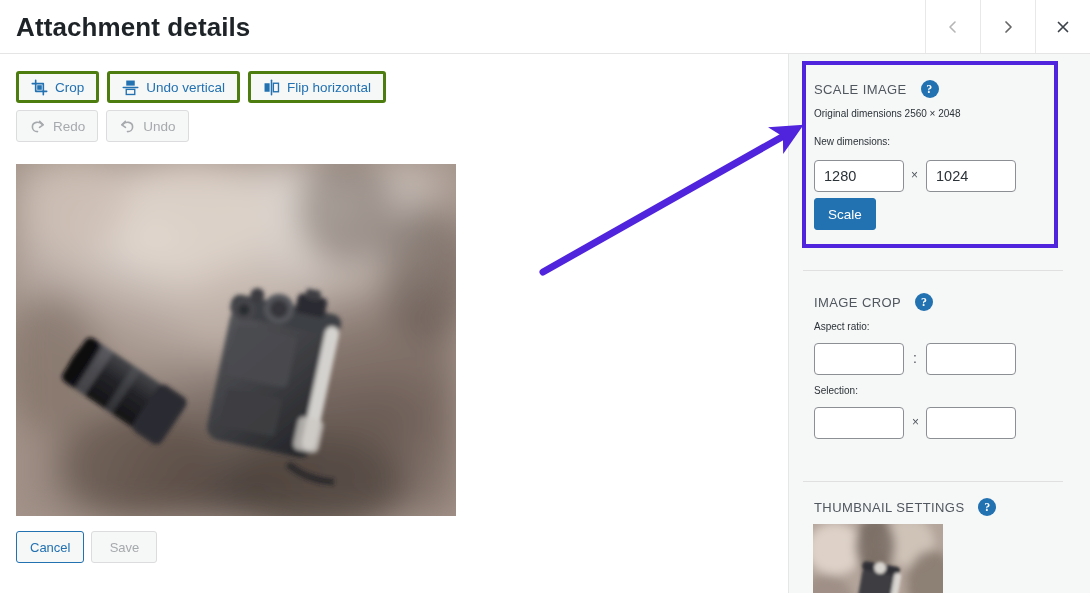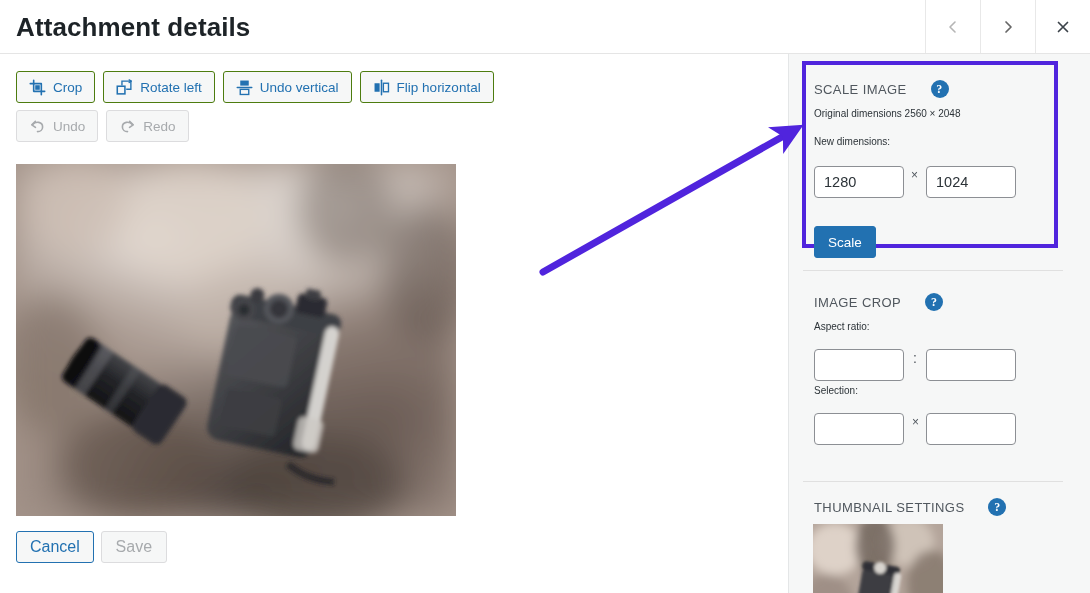--- a/index.html
+++ b/index.html
@@ -58,21 +58,21 @@
     height: 32px;
     display: inline-flex; align-items: center; gap: 7px;
     padding: 0 12px;
     border-radius: 3px;
     font-size: 13.5px;
     background: #f6f7f7;
     cursor: pointer;
     white-space: nowrap;
   }
   .tbtn.enabled {
-    border: 1px solid #4d7c0f;
+    border: 3px solid #4d7c0f;
     color: #2271b1;
     background: #f6f7f7;
   }
   .tbtn.disabled {
     border: 1px solid #dcdcde;
     color: #a7aaad;
     background: #f6f7f7;
     cursor: default;
   }
   .tbtn svg { display: block; flex: 0 0 auto; }
@@ -87,21 +87,21 @@
   .preview .photo { position: absolute; inset: 0; }
 
   .footer-row {
     position: absolute; left: 16px; top: 477px;
     display: flex; gap: 7px;
   }
   .fbtn {
     height: 32px; min-width: 66px;
     display: inline-flex; align-items: center; justify-content: center;
     padding: 0 13px; border-radius: 3px;
-    font-size: 16px; cursor: pointer;
+    font-size: 13px; cursor: pointer;
   }
   .fbtn.enabled { border: 1px solid #2271b1; color: #2271b1; background: #f6f7f7; }
   .fbtn.disabled { border: 1px solid #dcdcde; color: #a7aaad; background: #f6f7f7; cursor: default; }
 
   
   .sidebar {
     position: absolute; left: 788px; top: 54px;
     width: 302px; height: 539px;
     background: #f6f7f7;
     border-left: 1px solid #e4e6e7;
@@ -113,40 +113,39 @@
     position: absolute;
     left: 13px; top: 7px;
     width: 256px; height: 187px;
     border: 4px solid #5024dd;
     background: #f6f7f7;
   }
 
   .sec-title {
     font-size: 13px; letter-spacing: .4px;
     color: #50575e; text-transform: uppercase;
-    display: flex; align-items: center; gap: 24px;
+    display: flex; align-items: center; gap: 14px;
   }
   .help {
     width: 18px; height: 18px; border-radius: 50%;
     background: #2271b1; color: #fff;
     font-size: 12px; font-weight: bold;
     display: inline-flex; align-items: center; justify-content: center;
     cursor: pointer; line-height: 1;
     font-family: "Liberation Serif", serif;
   }
   .lbl { font-size: 10px; color: #2c3338; }
 
   .fin {
     height: 32px; border: 1px solid #8c8f94;
     border-radius: 4px; background: #fff;
     font-size: 14.5px; color: #2c3338;
     padding: 0 9px;
     font-family: "Liberation Sans", sans-serif;
     outline: none;
-    margin-top: 6px;
   }
   .times { font-size: 12px; color: #50575e; }
   .colon { font-size: 14px; color: #50575e; }
 
   .scale-btn {
     height: 32px; padding: 0 13px;
     background: #2271b1; border: 1px solid #2271b1;
     color: #fff; font-size: 13.5px;
     border-radius: 3px; cursor: pointer;
     font-family: "Liberation Sans", sans-serif;
@@ -203,28 +202,20 @@
 
       <div class="tbtn enabled">
         <svg width="17" height="17" viewBox="0 0 20 20">
           <path d="M5.5 1.5 L5.5 14.5 L18.5 14.5" fill="none" stroke="#2271b1" stroke-width="1.9" stroke-linecap="round" stroke-linejoin="round"></path>
           <path d="M1.5 5.5 L14.5 5.5 L14.5 18.5" fill="none" stroke="#2271b1" stroke-width="1.9" stroke-linecap="round" stroke-linejoin="round"></path>
           <rect x="7.3" y="7.3" width="5.4" height="5.4" fill="#2271b1"></rect>
         </svg>
         <span>Crop</span>
       </div>
 
-      <div class="tbtn enabled">
-        <svg width="17" height="17" viewBox="0 0 20 20">
-          <rect x="1.5" y="8.5" width="9" height="9" fill="none" stroke="#2271b1" stroke-width="1.8"></rect>
-          <path d="M7 7.5 L7 2.5 L17.5 2.5 L17.5 12 L12 12" fill="none" stroke="#2271b1" stroke-width="1.6"></path>
-          <path d="M15.5 1 L18 2.5 L15.5 4.2" fill="none" stroke="#2271b1" stroke-width="1.5" stroke-linecap="round" stroke-linejoin="round"></path>
-        </svg>
-        <span>Rotate left</span>
-      </div>
 
 
       <div class="tbtn enabled">
         <svg width="17" height="17" viewBox="0 0 20 20">
           <rect x="5" y="1.8" width="10" height="6" fill="#2271b1"></rect>
           <rect x="5" y="12.2" width="10" height="6" fill="none" stroke="#2271b1" stroke-width="1.6"></rect>
           <path d="M1.5 10 L18.5 10" stroke="#2271b1" stroke-width="1.8" stroke-linecap="round"></path>
         </svg>
         <span>Undo vertical</span>
       </div>
@@ -235,31 +226,31 @@
           <rect x="12.2" y="5" width="6" height="10" fill="none" stroke="#2271b1" stroke-width="1.6"></rect>
           <path d="M10 1.5 L10 18.5" stroke="#2271b1" stroke-width="1.8" stroke-linecap="round"></path>
         </svg>
         <span>Flip horizontal</span>
       </div>
     </div>
 
     <div class="toolbar-row row2">
       <div class="tbtn disabled">
         <svg width="17" height="17" viewBox="0 0 20 20">
+          <path d="M16 8 C12 3, 4 4.5, 4 10.5 C4 14, 7 16, 10 16" fill="none" stroke="#a7aaad" stroke-width="1.9" stroke-linecap="round"></path>
+          <path d="M12.5 4 L16.7 8 L12.4 11" fill="none" stroke="#a7aaad" stroke-width="1.9" stroke-linecap="round" stroke-linejoin="round"></path>
+        </svg>
+        <span>Redo</span>
+      </div>
+      <div class="tbtn disabled">
+        <svg width="17" height="17" viewBox="0 0 20 20">
           <path d="M4 8 C8 3, 16 4.5, 16 10.5 C16 14, 13 16, 10 16" fill="none" stroke="#a7aaad" stroke-width="1.9" stroke-linecap="round"></path>
           <path d="M7.5 4 L3.3 8 L7.6 11" fill="none" stroke="#a7aaad" stroke-width="1.9" stroke-linecap="round" stroke-linejoin="round"></path>
         </svg>
         <span>Undo</span>
-      </div>
-      <div class="tbtn disabled">
-        <svg width="17" height="17" viewBox="0 0 20 20">
-          <path d="M16 8 C12 3, 4 4.5, 4 10.5 C4 14, 7 16, 10 16" fill="none" stroke="#a7aaad" stroke-width="1.9" stroke-linecap="round"></path>
-          <path d="M12.5 4 L16.7 8 L12.4 11" fill="none" stroke="#a7aaad" stroke-width="1.9" stroke-linecap="round" stroke-linejoin="round"></path>
-        </svg>
-        <span>Redo</span>
       </div>
     </div>
 
     <div class="preview">
       <svg class="photo" viewBox="0 0 440 352" preserveAspectRatio="none">
         <defs>
           <radialGradient id="bk1" cx="30%" cy="22%" r="48%">
             <stop offset="0%" stop-color="#e8e0da"></stop>
               <stop offset="100%" stop-color="#e8e0da" stop-opacity="0"></stop>
           </radialGradient>
@@ -367,21 +358,21 @@
         <span>SCALE IMAGE</span>
         <span class="help">?</span>
       </div>
       <div class="lbl" style="position:absolute;left:25px;top:28px;white-space:nowrap;">Original dimensions 2560 × 2048</div>
       <div class="lbl" style="position:absolute;left:25px;top:56px;">New dimensions:</div>
 
       <input class="fin" style="position: absolute; left: 25px; top: 80px; width: 90px;" value="1280">
       <span class="times" style="position:absolute;left:122px;top:88px;">×</span>
       <input class="fin" style="position: absolute; left: 137px; top: 80px; width: 90px;" value="1024">
 
-      <button class="scale-btn" style="position:absolute;left:25px;top:118px;margin-top:28px;">Scale</button>
+      <button class="scale-btn" style="position:absolute;left:25px;top:118px;">Scale</button>
     </div>
 
     <div class="divider" style="top:216px;"></div>
 
     <div class="panel" style="top:239px;">
       <div class="sec-title" style="position:absolute;left:25px;top:0;">
         <span>IMAGE CROP</span>
         <span class="help">?</span>
       </div>
 

